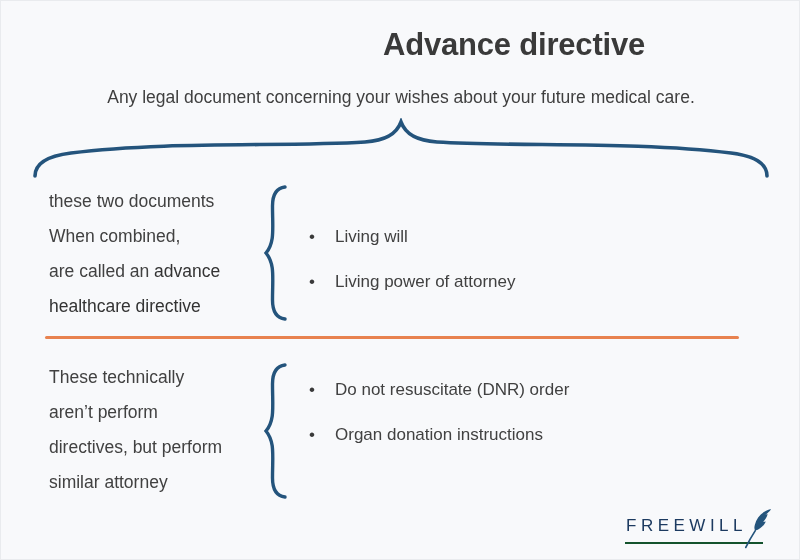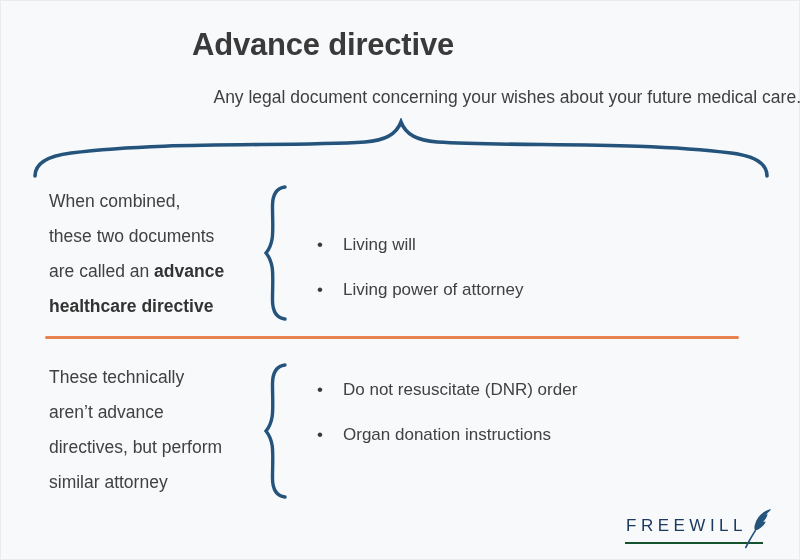--- a/index.html
+++ b/index.html
@@ -8,58 +8,58 @@
     background:#f8f9fb;
     font-family:"Liberation Sans","DejaVu Sans",sans-serif;
     color:#414141;
     position:relative;
     overflow:hidden;
   }
   .page{position:absolute;inset:0;border:1px solid #e9ebee;box-sizing:border-box;}
 
   .title{
     position:absolute;top:26px;left:0;width:644px;
-    text-align:center;
+    text-align:right;
     font-size:31px;font-weight:700;color:#3a3a3a;
     letter-spacing:-0.2px;
   }
   .subtitle{
     position:absolute;top:86px;left:0;width:800px;
-    text-align:right;
+    text-align:center;
     font-size:17.5px;color:#3f3f3f;
   }
 
   .big-brace{position:absolute;left:30px;top:117px;}
 
   .label-block{
     position:absolute;left:48px;width:225px;
     font-size:17.5px;line-height:35px;color:#414141;
   }
-  .label-block strong{font-weight:700;color:#333;}
+  .label-block strong{font-weight:400;color:#333;}
   .label-s1{top:183px;}
   .label-s2{top:359px;}
 
   .v-brace{position:absolute;left:261px;}
   .v-brace-s1{top:184px;}
   .v-brace-s2{top:362px;}
 
   ul.bullets{
-    position:absolute;left:300px;margin:16px;padding:0;list-style:none;
+    position:absolute;left:300px;margin:8px;padding:0;list-style:none;
     width:452px;font-size:17px;line-height:27px;color:#414141;
   }
   ul.bullets li{
     position:relative;padding-left:26px;margin-bottom:18px;
   }
   ul.bullets li::before{
     content:"\2022";
     position:absolute;left:0;top:0;
     font-size:17px;color:#3a3a3a;
   }
   .bullets-s1{top:214px;}
-  .bullets-s2{top:359px;}
+  .bullets-s2{top:367px;}
 
   .divider{
     position:absolute;left:44px;top:335px;
     width:694px;height:3px;border-radius:2px;
     background:#e8824f;
   }
 
   .logo{position:absolute;left:624px;top:515px;}
   .logo-text{
     display:inline-block;
@@ -77,40 +77,40 @@
 <div class="page">
 
   <div class="title">Advance directive</div>
   <div class="subtitle">Any legal document concerning your wishes about your future medical care.</div>
 
   <svg class="big-brace" width="740" height="64" viewBox="0 0 740 64" fill="none">
     <path d="M 4 58 C 4 46 16 38 40 35 C 135 23 255 29 334 24 C 355 22.5 365.5 16 370 4 C 374.5 16 385 22.5 406 24 C 485 29 605 23 700 35 C 724 38 736 46 736 58" stroke="#24547c" stroke-width="3.6" stroke-linecap="round"></path>
   </svg>
 
   <div class="label-block label-s1">
+    <div><span>these two documents</span><strong></strong></div>
     <div><span>When combined,</span><strong></strong></div>
-    <div><span>these two documents</span><strong></strong></div>
     <div><span>are called an </span><strong>advance</strong></div>
     <div><span></span><strong>healthcare directive</strong></div>
   </div>
 
   <svg class="v-brace v-brace-s1" width="26" height="136" viewBox="0 0 26 136" fill="none">
     <path d="M 23 2 C 14.5 3 10.5 9.5 10.5 21 C 10.5 44 13 57 4 68 C 13 79 10.5 92 10.5 115 C 10.5 126.5 14.5 133 23 134" stroke="#24547c" stroke-width="3.4" stroke-linecap="round"></path>
   </svg>
 
   <ul class="bullets bullets-s1">
     <li><span>Living will</span></li>
     <li><span>Living power of attorney</span></li>
   </ul>
 
   <div class="divider"></div>
 
   <div class="label-block label-s2">
     <div><span>These technically</span><strong></strong></div>
-    <div><span>aren’t advance</span><strong></strong></div>
+    <div><span>aren’t perform</span><strong></strong></div>
     <div><span>directives, but perform</span><strong></strong></div>
     <div><span>similar attorney</span><strong></strong></div>
   </div>
 
   <svg class="v-brace v-brace-s2" width="26" height="136" viewBox="0 0 26 136" fill="none">
     <path d="M 23 2 C 14.5 3 10.5 9.5 10.5 21 C 10.5 44 13 57 4 68 C 13 79 10.5 92 10.5 115 C 10.5 126.5 14.5 133 23 134" stroke="#24547c" stroke-width="3.4" stroke-linecap="round"></path>
   </svg>
 
   <ul class="bullets bullets-s2">
     <li><span>Do not resuscitate (DNR) order</span></li>

